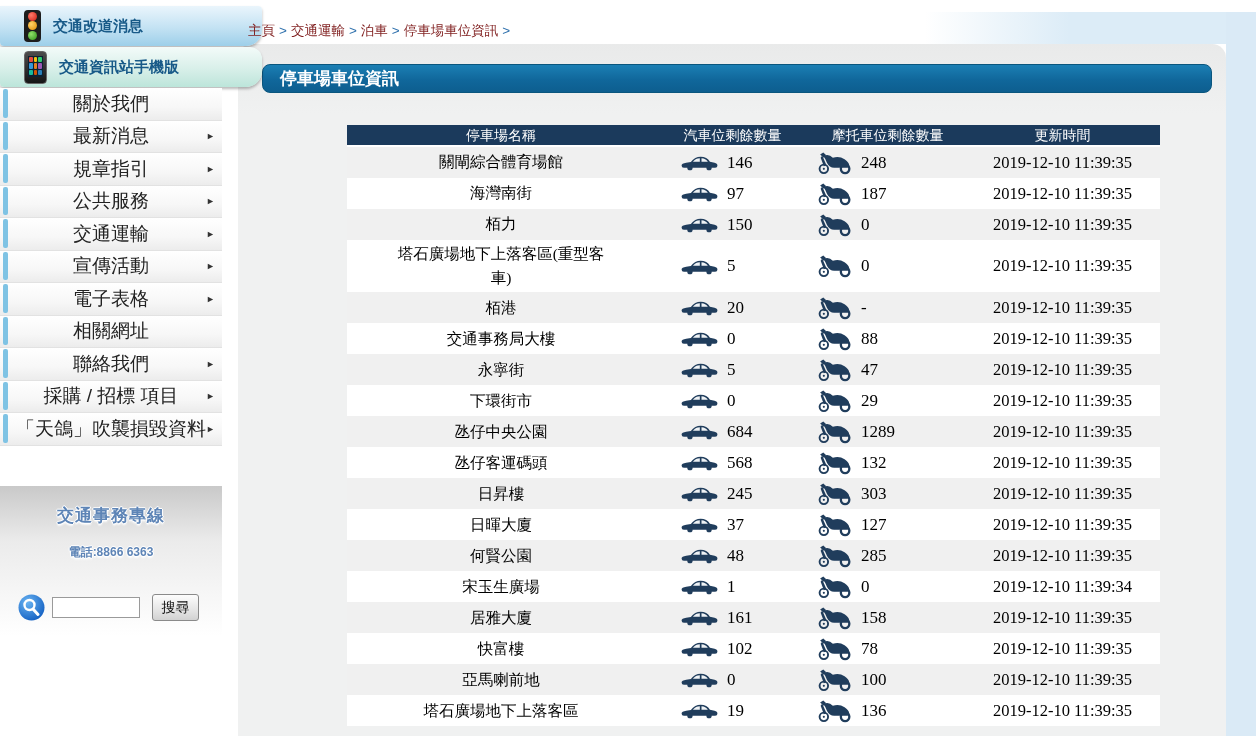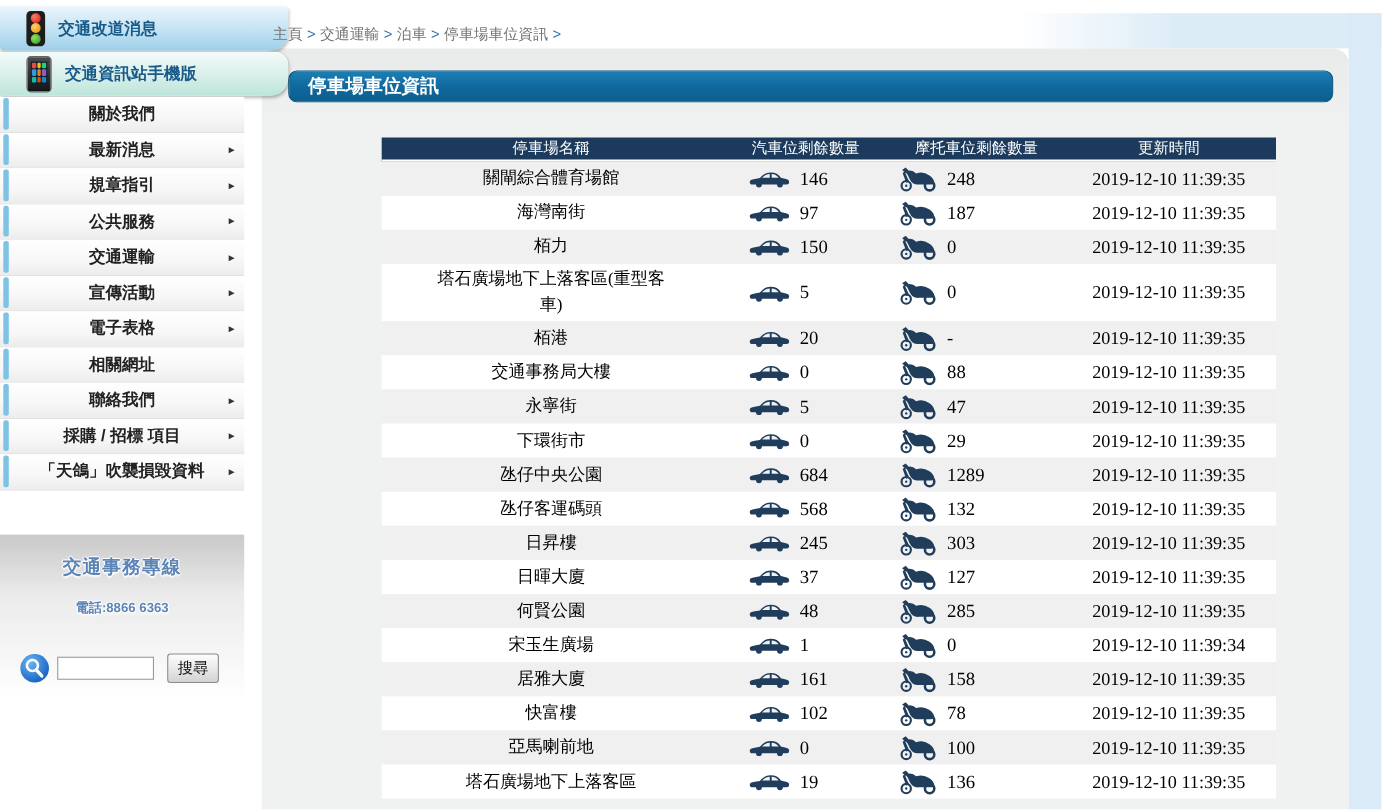--- a/index.html
+++ b/index.html
@@ -8,21 +8,21 @@
   #stage { position:relative; width:1256px; height:736px; background:#fff; }
 
   
   .top-strip { position:absolute; left:222px; top:0; width:1034px; height:12px; background:#fff; }
   .crumb-band { position:absolute; left:222px; top:12px; width:1034px; height:32px;
                 background:linear-gradient(90deg,#ffffff 0%,#ffffff 68%,#dcecf7 82%,#dcecf7 100%); }
   .right-band { position:absolute; left:1226px; top:12px; width:30px; height:724px; background:#daeaf6; }
 
   
   .breadcrumb { position:absolute; left:248px; top:22px; font-size:13.5px; color:#2f71ad; z-index:5; }
-  .breadcrumb a { color:#737373; text-decoration:none; cursor:pointer; }
+  .breadcrumb a { color:#7f1d1d; text-decoration:none; cursor:pointer; }
   .breadcrumb .sep { color:#2f71ad; padding:0 4px; }
 
   
   .wrapper { position:absolute; left:238px; top:44px; width:988px; height:692px;
              background:linear-gradient(180deg,#e9eaea 0%,#f0f1f1 10%,#f0f1f1 100%);
              border-radius:14px 14px 0 0; }
 
   .title-bar { position:absolute; left:24px; top:20px; width:950px; height:29px;
                background:linear-gradient(180deg,#1b7fb4 0%,#10679b 55%,#0d5e8f 100%);
                border:1px solid #0a567e; border-radius:8px;
@@ -69,21 +69,21 @@
   .ph-screen { width:100%; height:100%; background:#0c2233; display:grid;
                grid-template-columns:repeat(3,1fr); grid-template-rows:repeat(3,1fr); gap:1px; padding:1px; }
   .ph-screen i { border-radius:1px; }
 
   .menu { position:absolute; top:88px; left:0; width:222px; }
   .menu-item { position:relative; height:32.5px; display:flex; align-items:center; justify-content:center;
                background:linear-gradient(180deg,#ffffff 0%,#f7f7f7 60%,#ececec 100%);
                border-bottom:1px solid #e2e2e2; cursor:pointer; }
   .menu-item::before { content:""; position:absolute; left:3px; top:1px; bottom:2px; width:5px;
                        background:#7fc3e4; border-radius:2px; }
-  .menu-label { font-size:15px; font-weight:bold; color:#222; }
+  .menu-label { font-size:19px; font-weight:normal; color:#222; }
   .menu-arrow { position:absolute; right:7px; font-size:9px; color:#333; display:none; }
   .menu-item.has-sub .menu-arrow { display:block; }
 
   .side-lower { position:absolute; left:0; top:486px; width:222px; height:250px;
                 background:linear-gradient(180deg,#c9c9c9 0%,#ebebeb 22%,#ffffff 60%); }
   .hotline { text-align:center; padding-top:18px; color:#5d84b6; font-weight:bold;
              text-shadow:0 1px 0 #fff, 1px 0 0 #fff, -1px 0 0 #fff, 0 -1px 0 #fff, 0 2px 2px #fff; }
   .hotline .l1 { font-size:17px; letter-spacing:1px; }
   .hotline .l2 { font-size:12px; margin-top:17px; }
 

